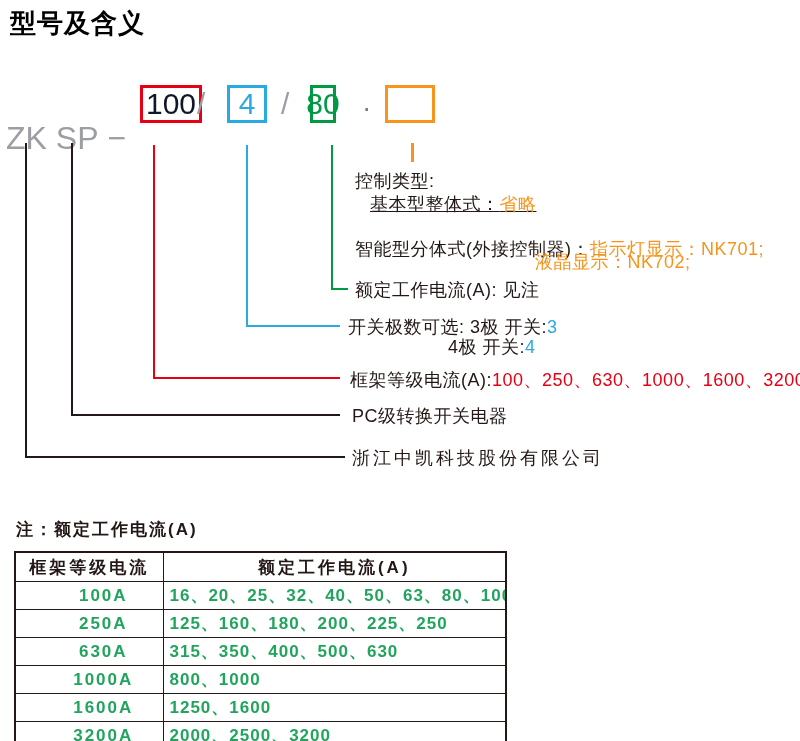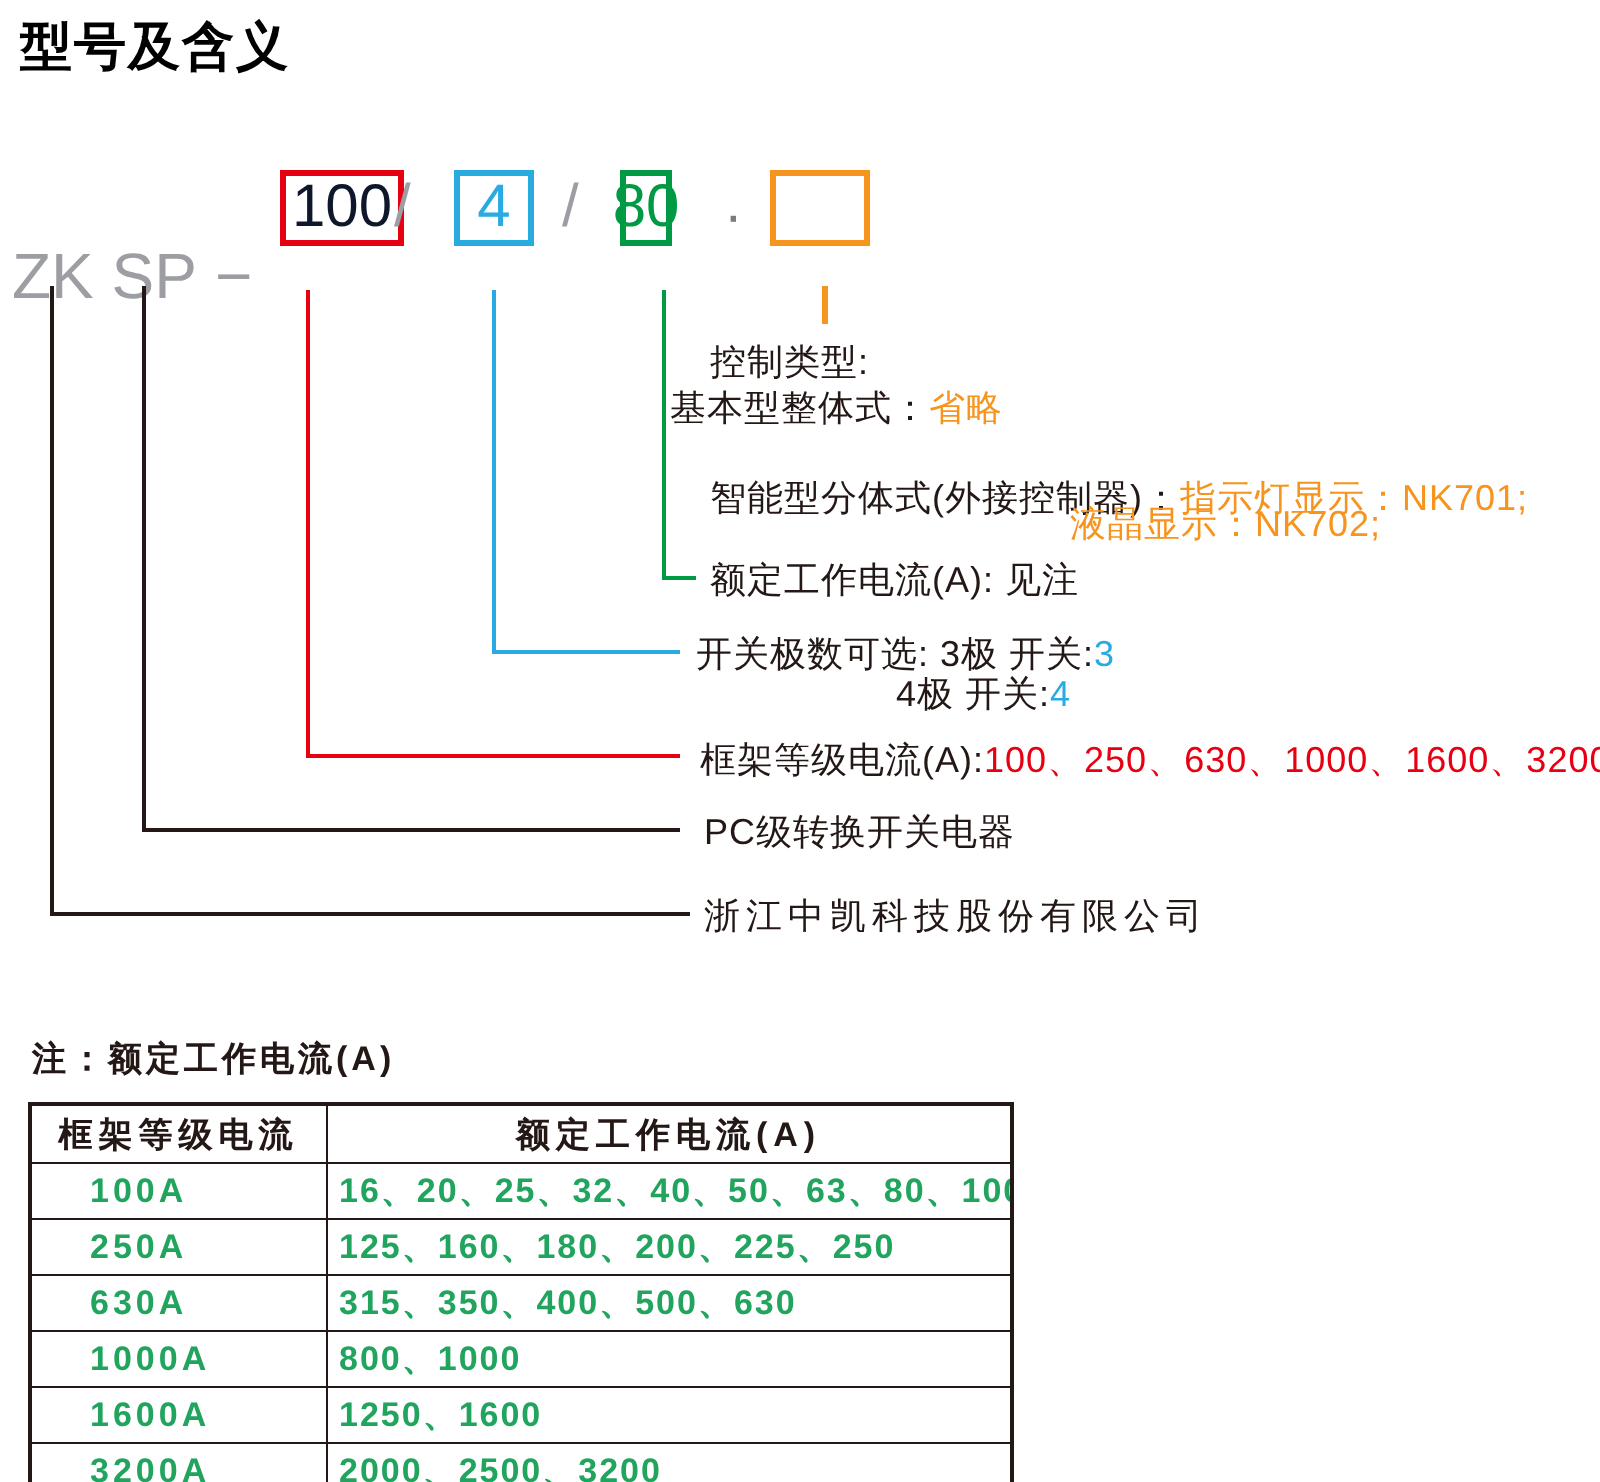--- a/index.html
+++ b/index.html
@@ -54,21 +54,21 @@
     border-collapse:collapse;table-layout:fixed;
     border:2px solid #231815;
   }
   table.spec col.c1{width:148px;}
   table.spec th,table.spec td{
     border:1.5px solid #231815;font-weight:bold;
     font-size:17px;overflow:hidden;white-space:nowrap;
   }
   table.spec th{height:26px;text-align:center;color:#231815;letter-spacing:3px;}
   table.spec td{height:25px;color:#21a45d;}
-  table.spec td.frame{letter-spacing:2px;padding-left:29px;}
+  table.spec td.frame{text-align:center;letter-spacing:2px;padding-left:29px;}
   table.spec td.rated{text-align:left;padding-left:6px;letter-spacing:1px;}
 </style>
 </head>
 <body>
 
 <div class="canvas">
 
   <div class="page-title">型号及含义</div>
 
   <div class="model-prefix">
@@ -97,21 +97,21 @@
 
   <div class="vline green-bg" style="left:331px;top:145px;width:2px;height:145px;"></div>
   <div class="hline green-bg" style="left:331px;top:288px;width:17px;height:2px;"></div>
 
   <div class="vline orange-bg" style="left:411px;top:143px;width:3px;height:19px;"></div>
 
   <div class="lbl" style="left:355px;top:170px;">
     <span>控制类型:</span>
   </div>
 
-  <div class="lbl" style="left:335px;top:193px;">
+  <div class="lbl" style="left:370px;top:193px;text-decoration:underline;">
     <span>基本型整体式：</span><span class="orange-txt">省略</span>
   </div>
 
   <div class="lbl" style="left:355px;top:238px;">
     <span>智能型分体式(外接控制器)：</span><span class="orange-txt">指示灯显示：NK701;</span>
   </div>
 
   <div class="lbl" style="left:535px;top:251px;">
     <span class="orange-txt">液晶显示：NK702;</span>
   </div>

